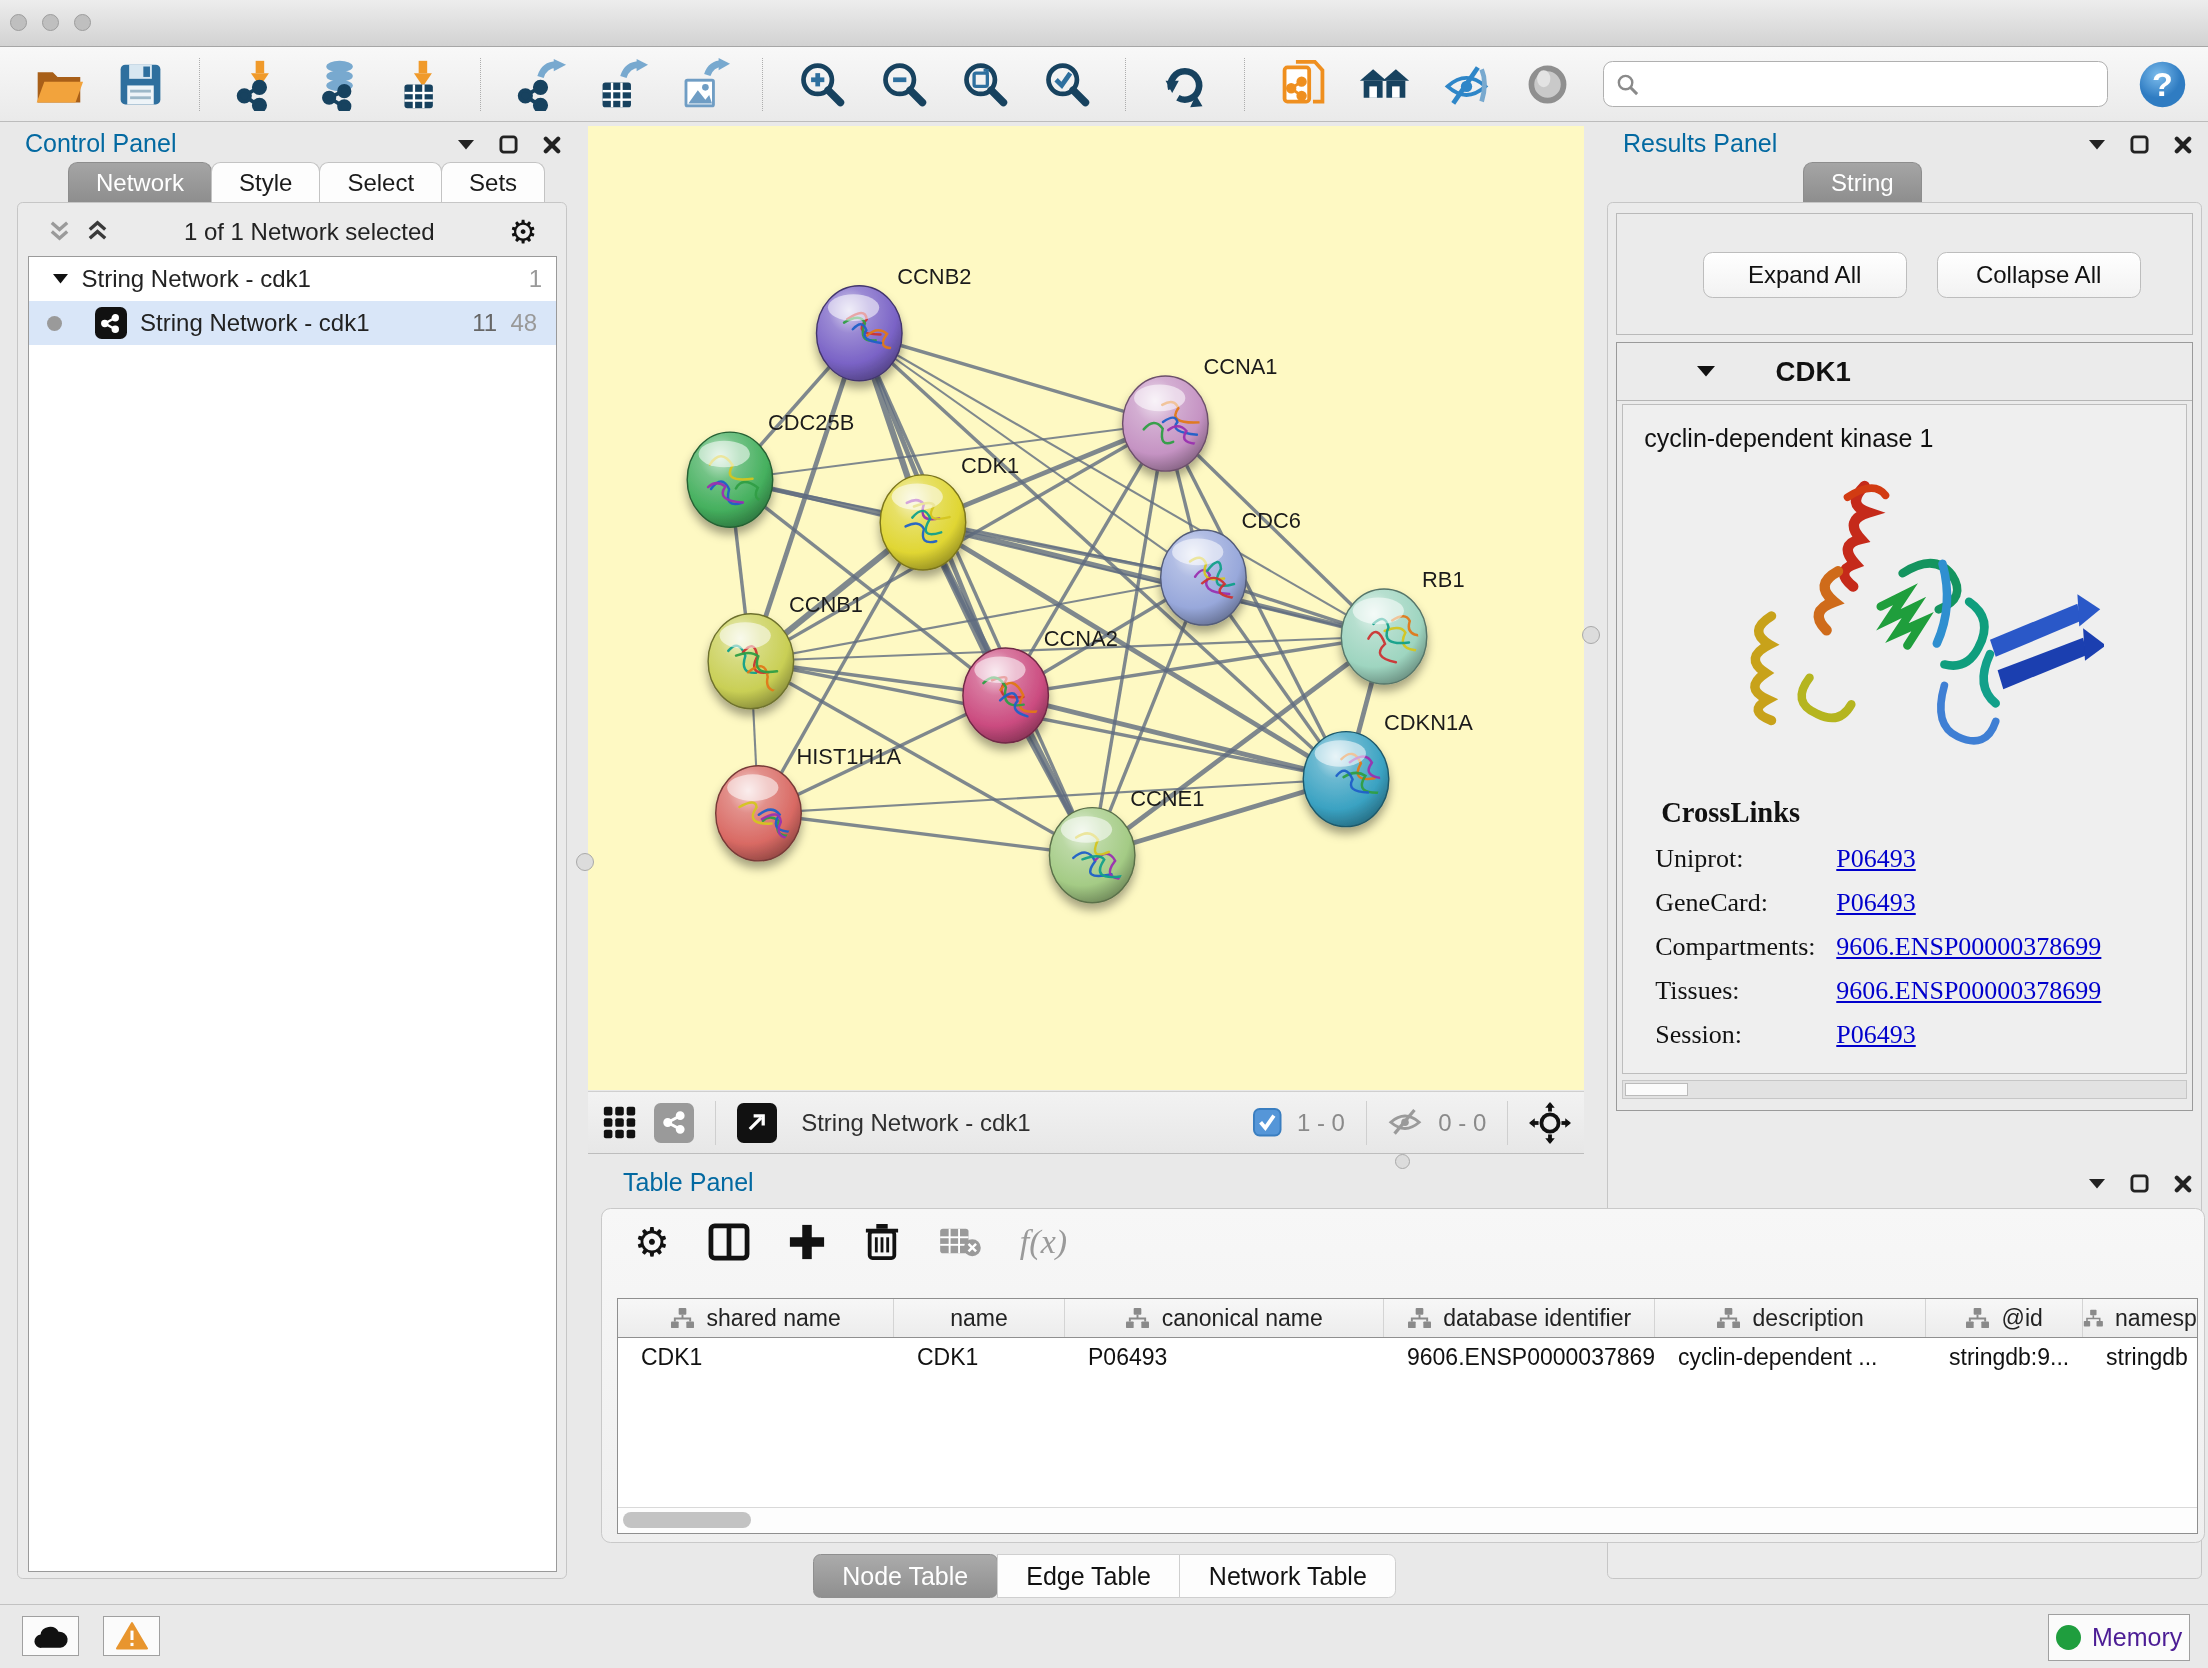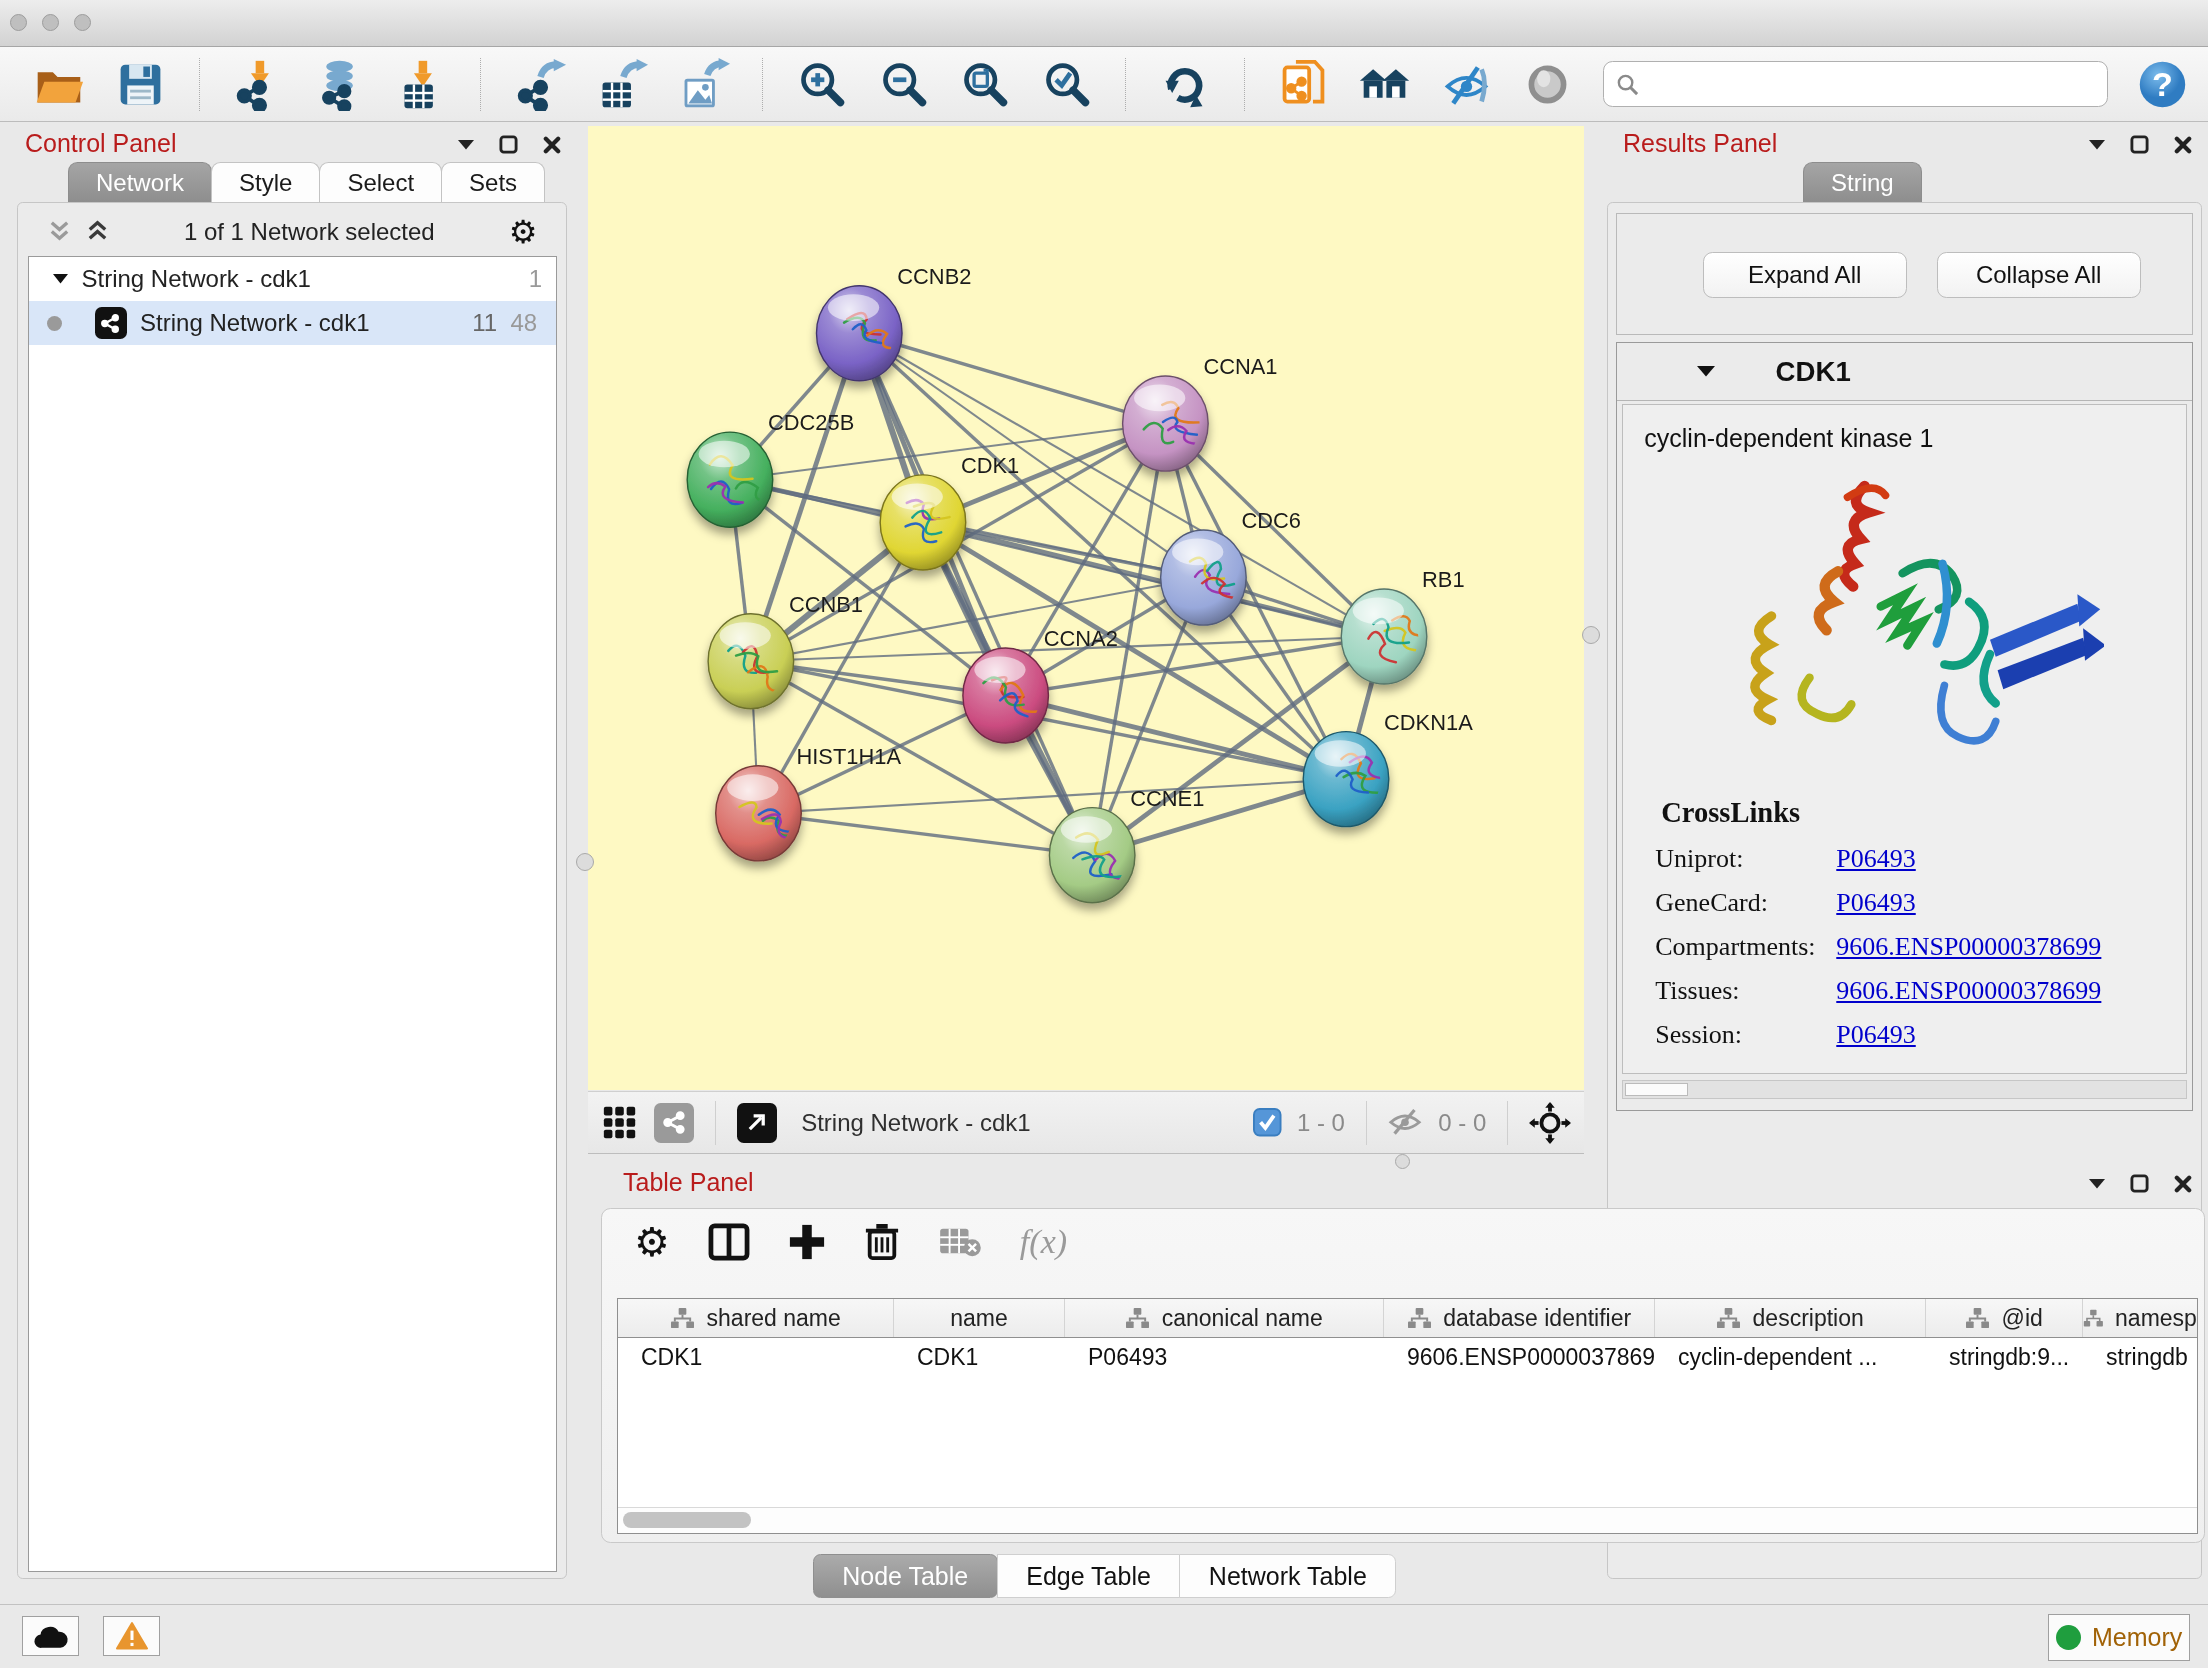--- a/index.html
+++ b/index.html
@@ -16,21 +16,21 @@
   
   .toolbar{position:absolute;left:0;top:47px;width:2208px;height:75px;
     background:linear-gradient(#f8f8f8,#eaeaea);border-bottom:1px solid #bcbcbc;
     display:flex;align-items:center;padding:0 32px;box-sizing:border-box;gap:28.5px;}
   .tbi{width:53px;height:53px;flex:0 0 auto;cursor:pointer;}
   .tb-sep{flex:0 0 auto;width:0;height:53px;border-left:1.9px dotted #adadad;margin:0 3.8px;}
   .searchbox{flex:0 0 auto;margin-left:auto;width:480px;height:44px;background:#fff;
     border:1px solid #b0b0b0;border-radius:9.5px;display:flex;align-items:center;padding:0 11.4px;gap:7.6px;}
   .searchbox input{border:none;outline:none;flex:1;font-size:23px;font-family:inherit;background:transparent;}
   
-  .phdr{position:absolute;font-size:25px;color:#b91c1c;}
+  .phdr{position:absolute;font-size:25px;color:#0369a1;}
   .hdr-ctl{position:absolute;display:flex;gap:25px;align-items:center;}
   
   .tabrow{position:absolute;display:flex;}
   .tab{height:40px;line-height:40px;padding:0 27px;font-size:24px;text-align:center;
     background:#fdfdfd;border:1px solid #c3c3c3;border-bottom:none;color:#1a1a1a;
     border-top-left-radius:9.5px;border-top-right-radius:9.5px;margin-right:-1px;cursor:pointer;}
   .tab.sel{background:linear-gradient(#a5a5a5,#8d8d8d);color:#fff;border-color:#8d8d8d;}
   .tabbox{position:absolute;background:#ebebeb;border:1px solid #c6c6c6;border-radius:5.7px;}
   
   .info-row{position:absolute;left:28.5px;right:28.5px;top:7.6px;height:42px;display:flex;align-items:center;}
@@ -81,21 +81,21 @@
   .bottom-tabs{position:absolute;left:0;top:1554px;width:2208px;height:44px;display:flex;justify-content:center;}
   .btab{height:42px;line-height:42px;padding:0 28.5px;font-size:25px;background:#fdfdfd;border:1px solid #cfcfcf;margin-right:-1px;color:#111;cursor:pointer;}
   .btab:first-child{border-radius:7.6px 0 0 7.6px;}
   .btab:last-child{border-radius:0 7.6px 7.6px 0;}
   .btab.sel{background:linear-gradient(#ababab,#8f8f8f);color:#fff;border-color:#8f8f8f;border-radius:7.6px;}
   
   .statusbar{position:absolute;left:0;top:1604px;width:2208px;height:65px;background:#e9e9e9;border-top:1px solid #c2c2c2;}
   .stbtn{position:absolute;top:11.4px;width:55px;height:38px;background:#fbfbfb;border:1.9px solid #a0a0a0;
     display:flex;align-items:center;justify-content:center;cursor:pointer;}
   .membtn{position:absolute;top:8.6px;left:2048px;width:140px;height:45px;background:#fbfbfb;border:1.9px solid #a0a0a0;
-    display:flex;align-items:center;justify-content:center;gap:11.4px;font-size:25px;color:#a16207;cursor:pointer;}
+    display:flex;align-items:center;justify-content:center;gap:11.4px;font-size:25px;color:#4c1d95;cursor:pointer;}
   .memdot{width:25px;height:25px;border-radius:50%;}
   .netlabel{font-size:23px;fill:#1b1b1b;}
 </style>
 </head>
 <body>
 
 <div id="app">
 
   <div class="titlebar">
     <div class="traffic" style="left:9.5px"></div>

